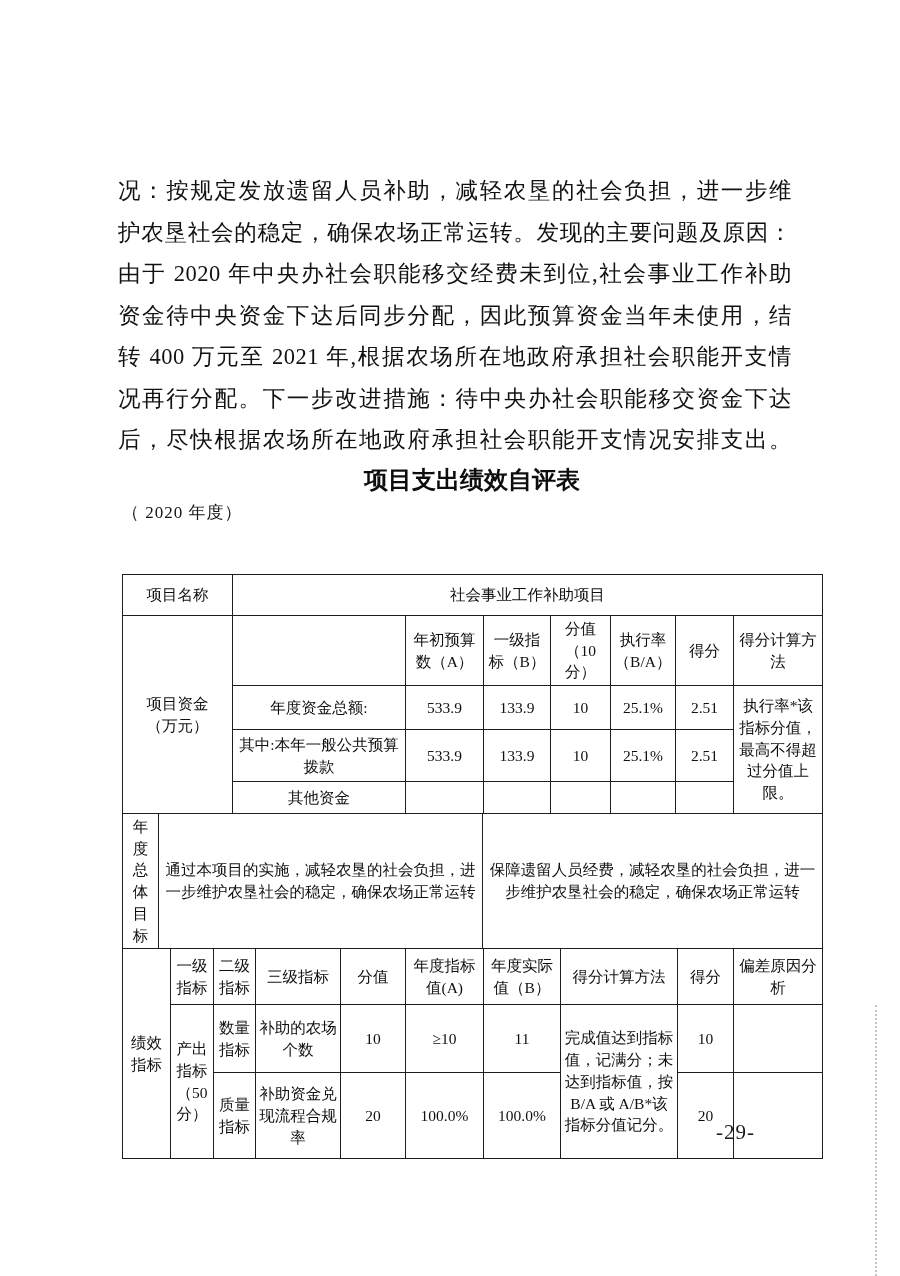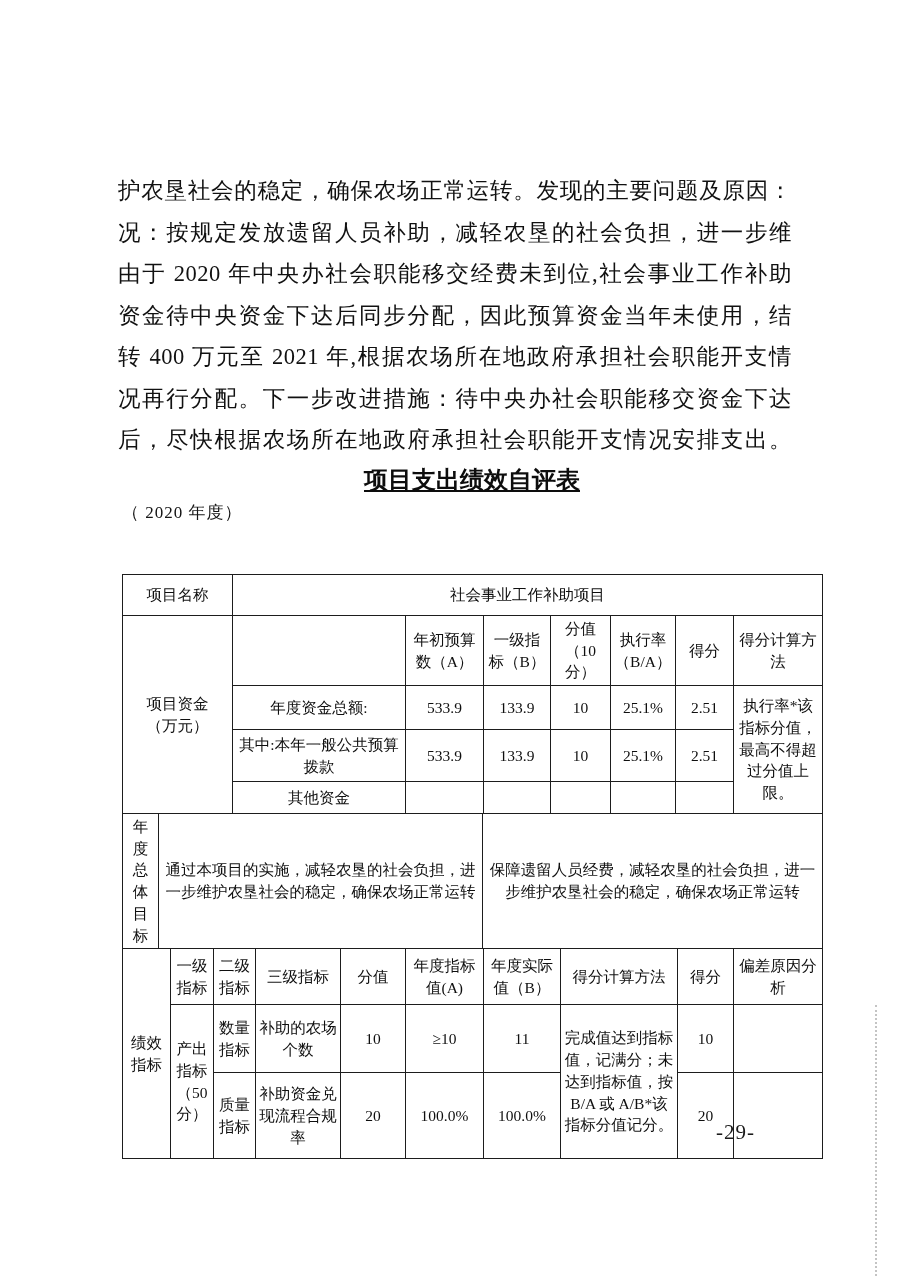--- a/index.html
+++ b/index.html
@@ -23,21 +23,20 @@
     text-align-last:justify;
     white-space:normal;
     color:#111;
   }
   
   .tbl-title {
     position:absolute; left:122px; top:464px; width:700px;
     text-align:center; font-weight:bold; font-size:24px;
     font-family:"Liberation Sans","DejaVu Sans",sans-serif;
     color:#0d0d0d;
-    text-decoration:underline;
   }
   .tbl-subtitle {
     position:absolute; left:122px; top:501px; width:700px;
     font-size:17px; letter-spacing:1px; color:#151515;
   }
   
   .tables { position:absolute; left:122px; top:546px; width:702px; }
   table.tbl {
     border-collapse:collapse; table-layout:fixed; width:700px;
     font-size:15.5px; line-height:1.4; color:#0f0f0f;margin-top:28px;
@@ -61,22 +60,22 @@
     position:absolute; left:875px; top:1005px; height:271px; width:0;
     border-left:2px dotted #c4c4c4;
   }
 </style>
 </head>
 <body>
 
 <div class="page">
 
   <div class="body-text">
+    <div class="line">况：按规定发放遗留人员补助，减轻农垦的社会负担，进一步维</div>
     <div class="line">护农垦社会的稳定，确保农场正常运转。发现的主要问题及原因：</div>
-    <div class="line">况：按规定发放遗留人员补助，减轻农垦的社会负担，进一步维</div>
     <div class="line">由于 2020 年中央办社会职能移交经费未到位,社会事业工作补助</div>
     <div class="line">资金待中央资金下达后同步分配，因此预算资金当年未使用，结</div>
     <div class="line">转 400 万元至 2021 年,根据农场所在地政府承担社会职能开支情</div>
     <div class="line">况再行分配。下一步改进措施：待中央办社会职能移交资金下达</div>
     <div class="line">后，尽快根据农场所在地政府承担社会职能开支情况安排支出。</div>
   </div>
 
   <div class="tbl-title">项目支出绩效自评表</div>
   <div class="tbl-subtitle">（ 2020 年度）</div>
 

